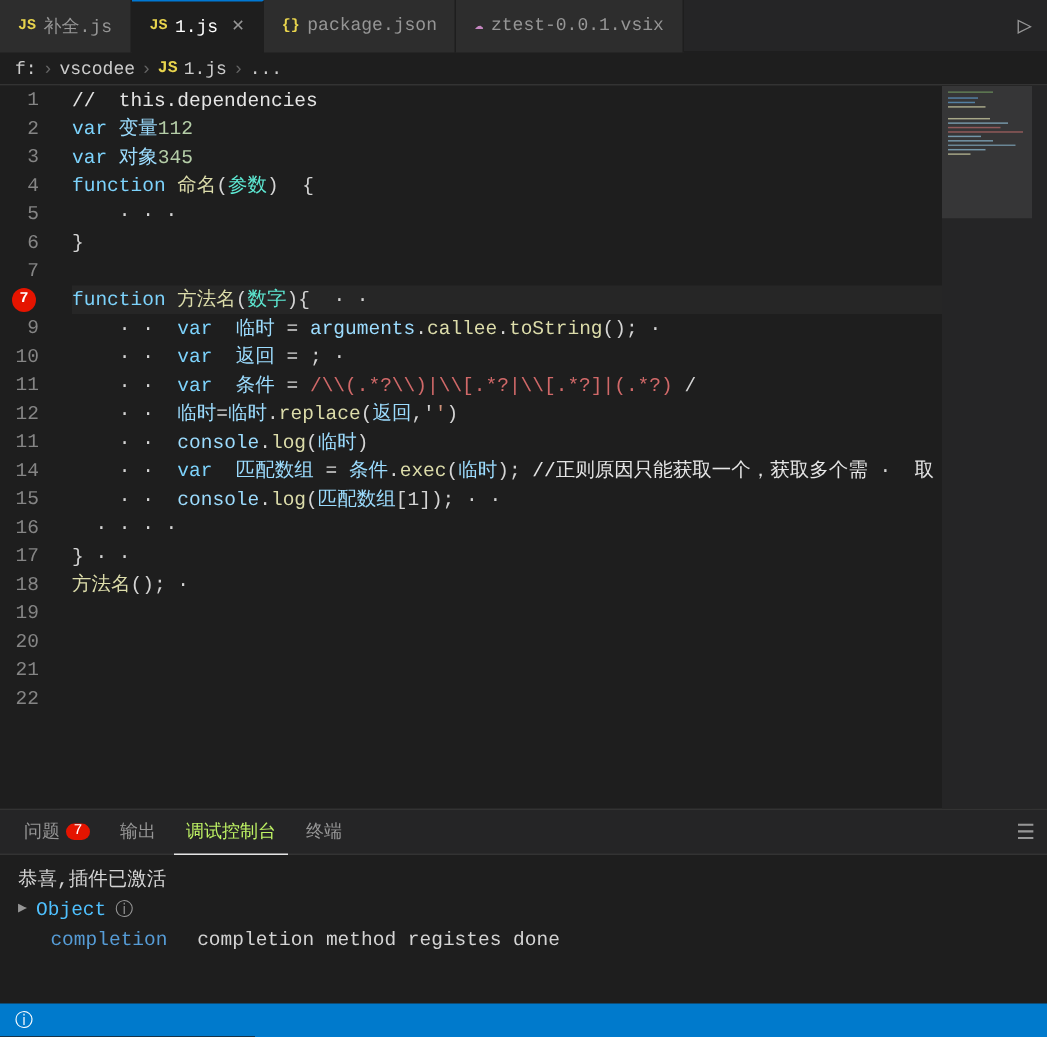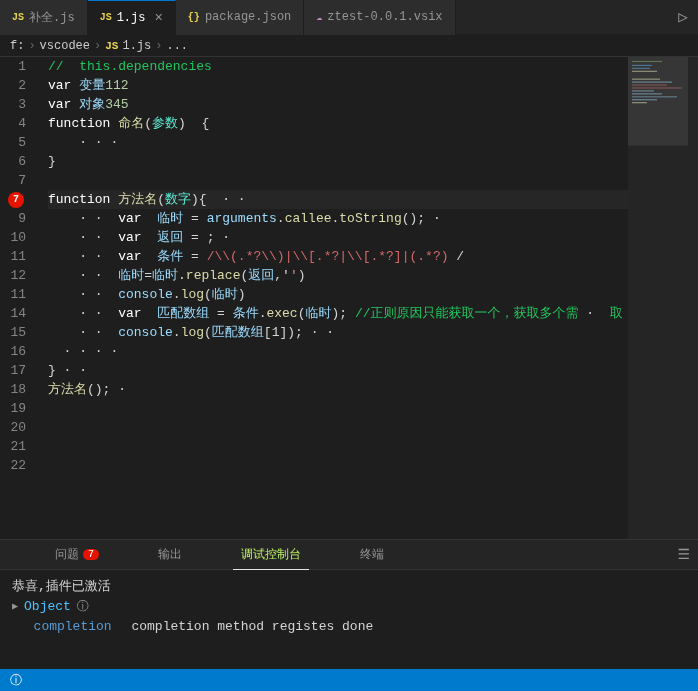--- a/index.html
+++ b/index.html
@@ -148,23 +148,23 @@
       height: 19px;
       white-space: nowrap;
       display: flex;
       align-items: center;
     }
     .code-line.highlighted {
       background: rgba(255, 255, 255, 0.04);
     }
 
     
-    .kw { color: #ffffff; }         
+    .kw { color: #7dd3fc; }         
     .fn-name { color: #dcdcaa; }    
-    .comment { color: #22c55e; }    
+    .comment { color: #e5e5e5; }    
     .string { color: #ce9178; }     
     .num { color: #b5cea8; }        
     .punct { color: #d4d4d4; }      
     .param { color: #5eead4; }      
     .var-name { color: #9cdcfe; }         
     .method { color: #dcdcaa; }     
     .regex { color: #d16969; }         
     .plain { color: #d4d4d4; }
 
     
@@ -196,21 +196,20 @@
     }
     .panel-tab {
       display: flex;
       align-items: center;
       padding: 0 8px;
       height: 30px;
       font-size: 12px;
       color: #969696;
       cursor: pointer;
       gap: 4px;
-      margin-left: 39px;
     }
     .panel-tab.active {
       color: #bef264;
       border-bottom: 1px solid #e5e5e5;
     }
     .panel-badge {
       background: #e51400;
       color: white;
       border-radius: 10px;
       font-size: 10px;

